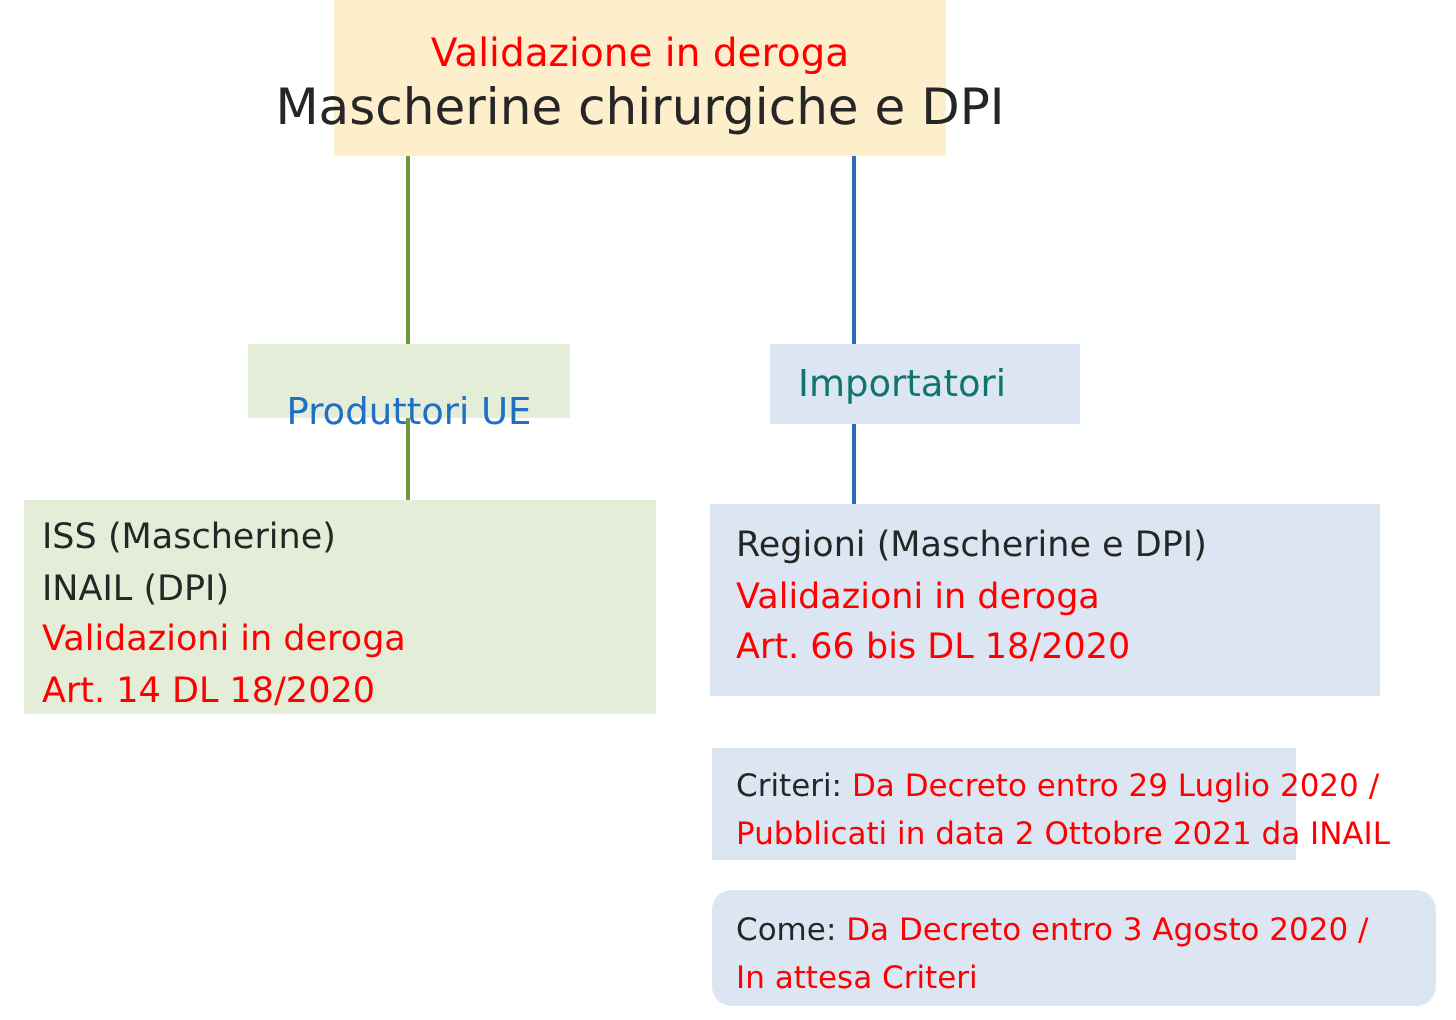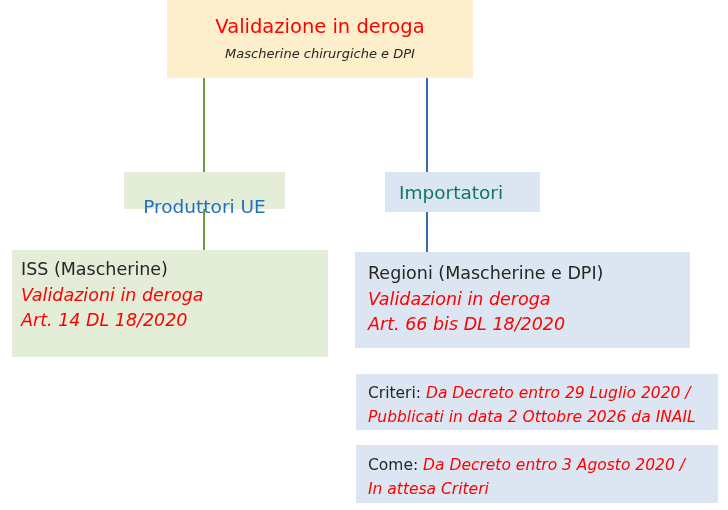--- a/index.html
+++ b/index.html
@@ -38,23 +38,22 @@
     justify-content: center;
     padding-top: 2px;
   }
   #root-box .line1 {
     color: #FF0000;
     font-size: 19.5px;
     line-height: 27px;
   }
   #root-box .line2 {
     color: #262626;
-    font-size: 13px;
+    font-size: 25px;
     line-height: 27px;
-    font-style: italic;
   }
   
   .connector {
     position: absolute;
     width: 1.6px;
   }
   #conn-green-top {
     left: 203px;
     top: 78px;
     height: 94px;
@@ -123,37 +122,38 @@
     width: 335px;
     height: 96px;
     background: #DCE6F2;
     padding: 9px 12px 0 13px;
   }
   .detail-line {
     font-size: 17.5px;
     line-height: 25.5px;
   }
   .black { color: #262626; }
-  .red { color: #FF0000; font-style: italic; }
+  .red { color: #FF0000; }
   
   #criteri-box {
     left: 356px;
     top: 374px;
-    width: 362px;
+    width: 292px;
     height: 56px;
     background: #DCE6F2;
     padding: 7px 0 0 12px;
   }
   #come-box {
     left: 356px;
     top: 445px;
     width: 362px;
     height: 58px;
     background: #DCE6F2;
     padding: 8px 0 0 12px;
+    border-radius: 10px;
   }
   .note-line {
     font-size: 15.5px;
     line-height: 24px;
   }
 </style>
 </head>
 <body>
 
 <div id="canvas">
@@ -171,36 +171,37 @@
   <div class="box" id="produttori-box">
     <span class="label">Produttori UE</span>
   </div>
 
   <div class="box" id="importatori-box">
     <span class="label">Importatori</span>
   </div>
 
   <div class="box" id="iss-box">
     <div class="txt-line detail-line black">ISS (Mascherine)</div>
+    <div class="txt-line detail-line black">INAIL (DPI)</div>
     <div class="txt-line detail-line red">Validazioni in deroga</div>
     <div class="txt-line detail-line red">Art. 14 DL 18/2020</div>
   </div>
 
   <div class="box" id="regioni-box">
     <div class="txt-line detail-line black">Regioni (Mascherine e DPI)</div>
     <div class="txt-line detail-line red">Validazioni in deroga</div>
     <div class="txt-line detail-line red">Art. 66 bis DL 18/2020</div>
   </div>
 
   <div class="box" id="criteri-box">
     <div class="txt-line note-line">
       <span class="black">Criteri:</span>
       <span class="red">Da Decreto entro 29 Luglio 2020 /</span>
     </div>
-    <div class="txt-line note-line red">Pubblicati in data 2 Ottobre 2026 da INAIL</div>
+    <div class="txt-line note-line red">Pubblicati in data 2 Ottobre 2021 da INAIL</div>
   </div>
 
   <div class="box" id="come-box">
     <div class="txt-line note-line">
       <span class="black">Come:</span>
       <span class="red">Da Decreto entro 3 Agosto 2020 /</span>
     </div>
     <div class="txt-line note-line red">In attesa Criteri</div>
   </div>
 

